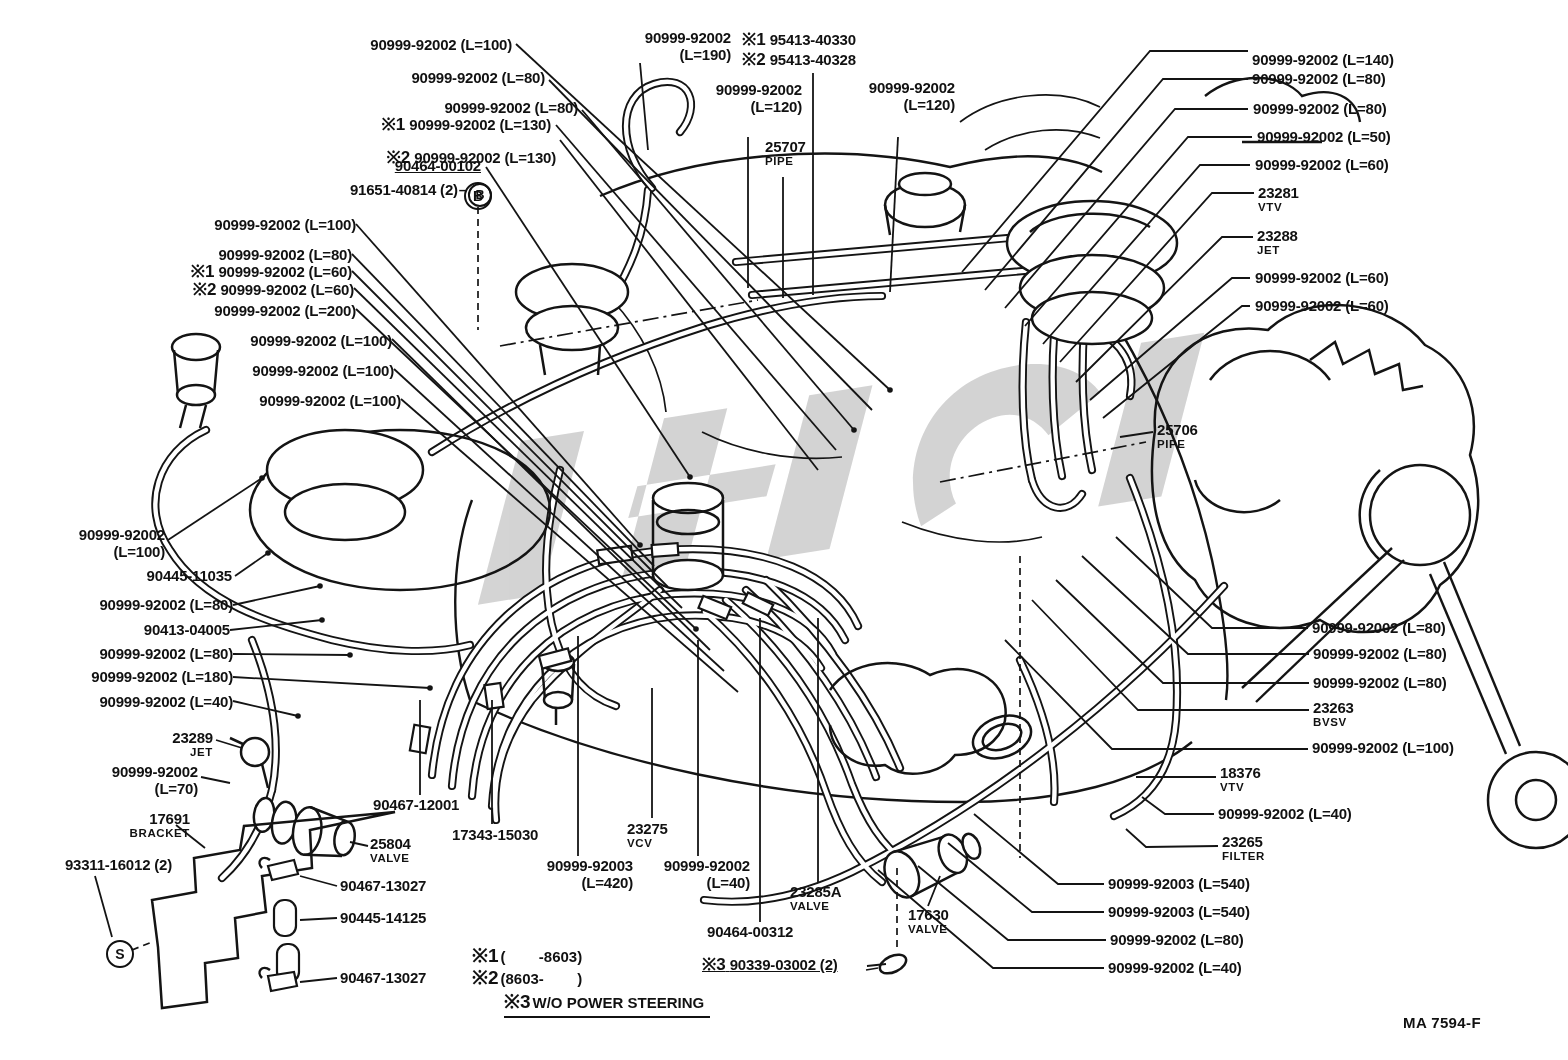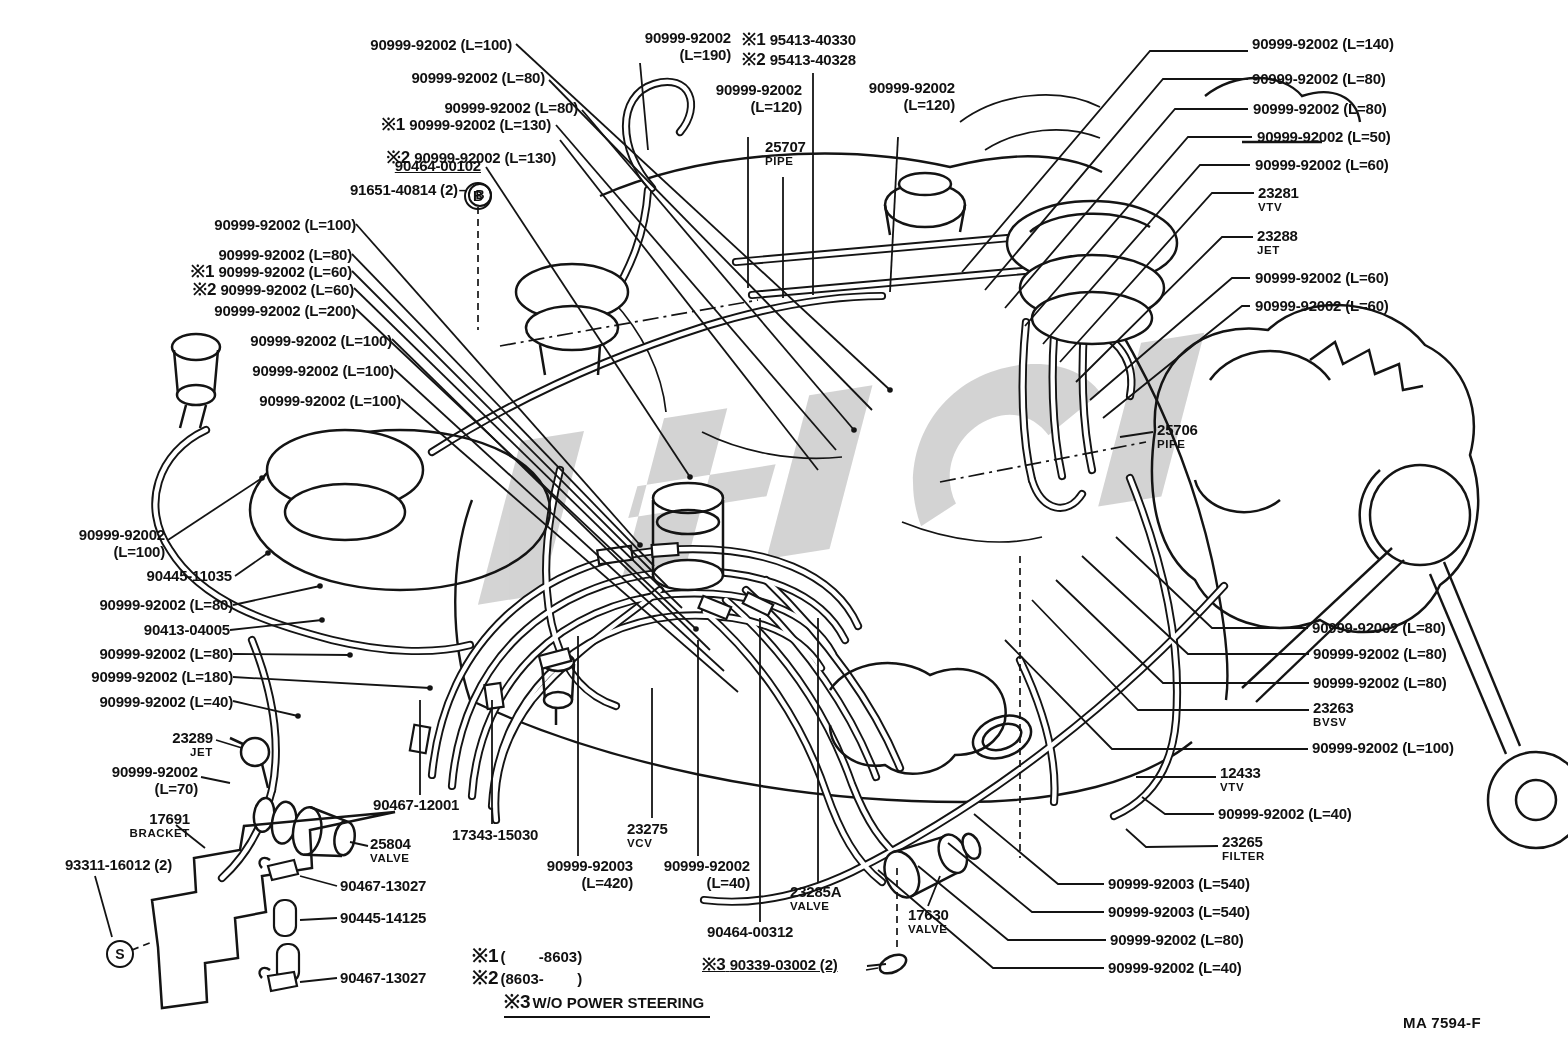--- a/index.html
+++ b/index.html
@@ -297,21 +297,21 @@
       <div class="lbl right" style="left: 551px; top: 116px;"><span class="mark">※1</span> <span class="l1">90999-92002 (L=130)</span></div>
       <div class="lbl right" style="left: 556px; top: 149px;"><span class="mark">※2</span> <span class="l1">90999-92002 (L=130)</span></div>
       <div class="lbl right" style="left: 481px; top: 158px; text-decoration: underline;"><span class="l1">90464-00102</span></div>
       <div class="lbl right" style="left: 492px; top: 182px;"><span class="l1">91651-40814 (2)</span><span class="dash">–</span><span class="badge">B</span></div>
       <div class="lbl right" style="left: 731px; top: 30px;"><span class="l1">90999-92002</span><span class="l2 ">(L=190)</span></div>
       <div class="lbl left" style="left: 742px; top: 31px;"><span class="mark">※1</span> <span class="l1">95413-40330</span></div>
       <div class="lbl left" style="left: 742px; top: 51px;"><span class="mark">※2</span> <span class="l1">95413-40328</span></div>
       <div class="lbl right" style="left: 802px; top: 82px;"><span class="l1">90999-92002</span><span class="l2 ">(L=120)</span></div>
       <div class="lbl left" style="left: 765px; top: 139px;"><span class="l1">25707</span><span class="l2 sub">PIPE</span></div>
       <div class="lbl right" style="left: 955px; top: 80px;"><span class="l1">90999-92002</span><span class="l2 ">(L=120)</span></div>
-      <div class="lbl left" style="left: 1252px; top: 36px; text-align: right;"><span class="l1">90999-92002 (L=140)</span></div>
+      <div class="lbl left" style="left: 1252px; top: 52px; text-align: right;"><span class="l1">90999-92002 (L=140)</span></div>
       <div class="lbl left" style="left: 1252px; top: 71px;"><span class="l1">90999-92002 (L=80)</span></div>
       <div class="lbl left" style="left: 1253px; top: 101px;"><span class="l1">90999-92002 (L=80)</span></div>
       <div class="lbl left" style="left: 1257px; top: 129px;"><span class="l1">90999-92002 (L=50)</span></div>
       <div class="lbl left" style="left: 1255px; top: 157px;"><span class="l1">90999-92002 (L=60)</span></div>
       <div class="lbl left" style="left: 1258px; top: 185px;"><span class="l1">23281</span><span class="l2 sub">VTV</span></div>
       <div class="lbl left" style="left: 1257px; top: 228px;"><span class="l1">23288</span><span class="l2 sub">JET</span></div>
       <div class="lbl left" style="left: 1255px; top: 270px;"><span class="l1">90999-92002 (L=60)</span></div>
       <div class="lbl left" style="left: 1255px; top: 298px;"><span class="l1">90999-92002 (L=60)</span></div>
       <div class="lbl left" style="left: 1157px; top: 422px;"><span class="l1">25706</span><span class="l2 sub">PIPE</span></div>
       <div class="lbl right" style="left: 356px; top: 217px;"><span class="l1">90999-92002 (L=100)</span></div>
@@ -344,21 +344,21 @@
       <div class="lbl right" style="left: 750px; top: 858px;"><span class="l1">90999-92002</span><span class="l2 ">(L=40)</span></div>
       <div class="lbl left" style="left: 790px; top: 884px;"><span class="l1">23285A</span><span class="l2 sub">VALVE</span></div>
       <div class="lbl left" style="left: 707px; top: 924px;"><span class="l1">90464-00312</span></div>
       <div class="lbl left" style="left: 702px; top: 956px; text-decoration: underline;"><span class="mark">※3</span> <span class="l1">90339-03002 (2)</span></div>
       <div class="lbl left" style="left: 908px; top: 907px;"><span class="l1">17630</span><span class="l2 sub">VALVE</span></div>
       <div class="lbl left" style="left: 1312px; top: 620px;"><span class="l1">90999-92002 (L=80)</span></div>
       <div class="lbl left" style="left: 1313px; top: 646px;"><span class="l1">90999-92002 (L=80)</span></div>
       <div class="lbl left" style="left: 1313px; top: 675px;"><span class="l1">90999-92002 (L=80)</span></div>
       <div class="lbl left" style="left: 1313px; top: 700px;"><span class="l1">23263</span><span class="l2 sub">BVSV</span></div>
       <div class="lbl left" style="left: 1312px; top: 740px;"><span class="l1">90999-92002 (L=100)</span></div>
-      <div class="lbl left" style="left: 1220px; top: 765px;"><span class="l1">12433</span><span class="l2 sub">VTV</span></div>
+      <div class="lbl left" style="left: 1220px; top: 765px;"><span class="l1">18376</span><span class="l2 sub">VTV</span></div>
       <div class="lbl left" style="left: 1218px; top: 806px;"><span class="l1">90999-92002 (L=40)</span></div>
       <div class="lbl left" style="left: 1222px; top: 834px;"><span class="l1">23265</span><span class="l2 sub">FILTER</span></div>
       <div class="lbl left" style="left: 1108px; top: 876px;"><span class="l1">90999-92003 (L=540)</span></div>
       <div class="lbl left" style="left: 1108px; top: 904px;"><span class="l1">90999-92003 (L=540)</span></div>
       <div class="lbl left" style="left: 1110px; top: 932px;"><span class="l1">90999-92002 (L=80)</span></div>
       <div class="lbl left" style="left: 1108px; top: 960px;"><span class="l1">90999-92002 (L=40)</span></div>
       <span class="badge standalone" style="left: 464px; top: 182px;">B</span>
       <span class="badge standalone" style="left: 106px; top: 940px;">S</span>
     </div>
 <div id="footnotes">

